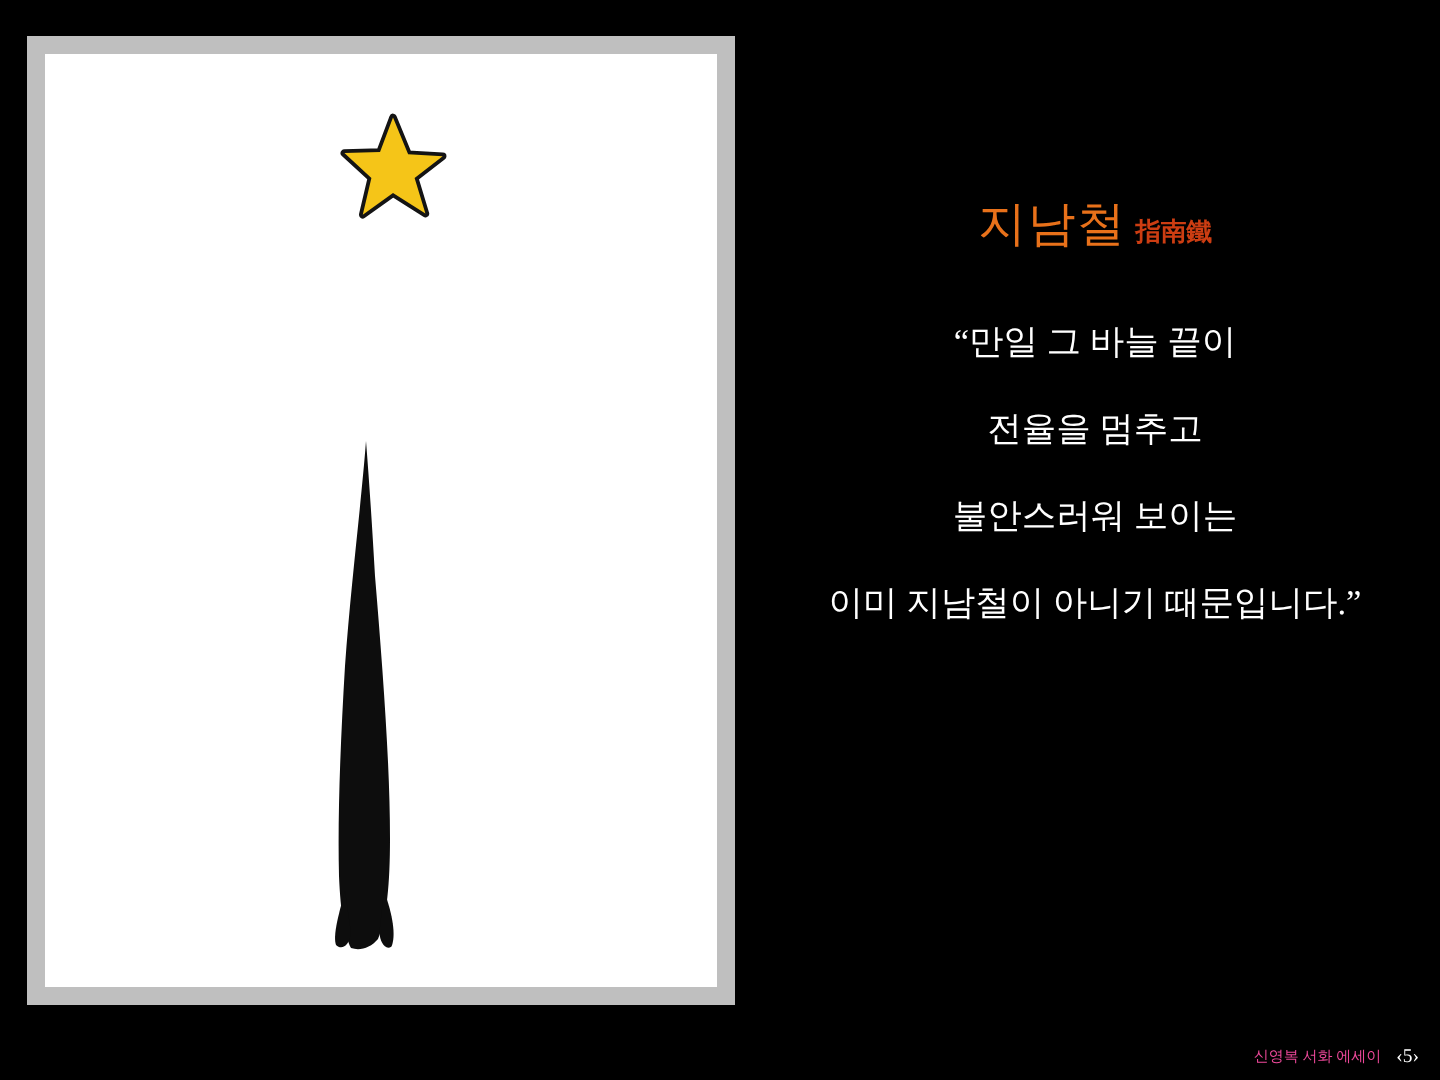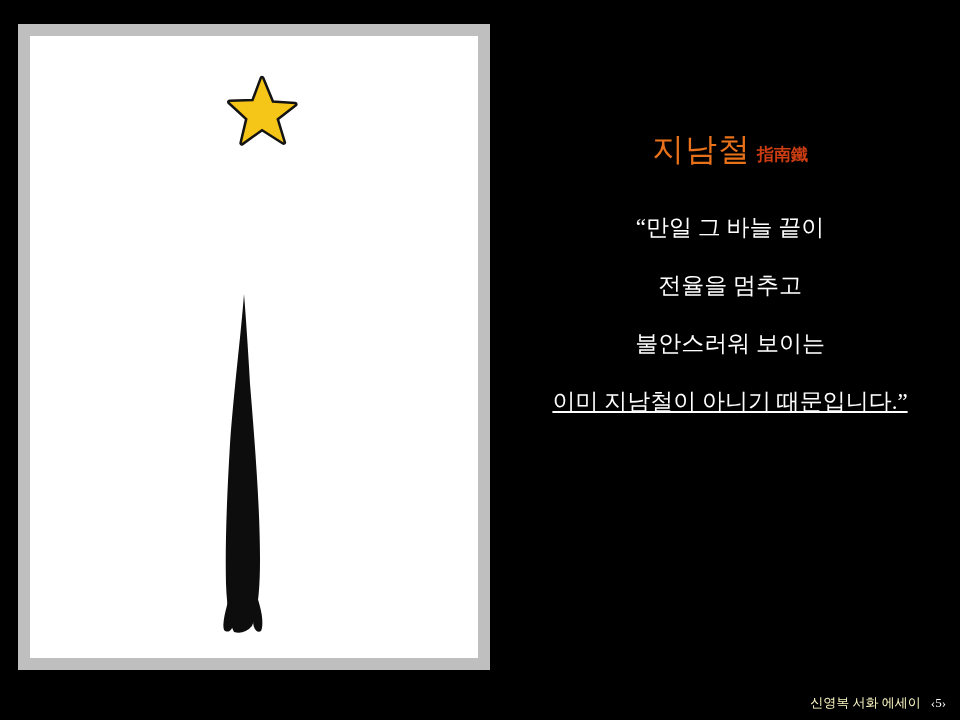--- a/index.html
+++ b/index.html
@@ -100,35 +100,34 @@
     line-height: 1.0;
     margin-bottom: 35px;
     white-space: nowrap;
     font-family: "Liberation Serif", serif;
   }
   .poem .line.gap {
     margin-bottom: 40px;
   }
   .poem .line:last-child {
     margin-bottom: 0;
-    text-decoration: underline;
   }
 
   
   .footer {
     position: absolute;
     right: 14px;
     bottom: 8px;
     display: flex;
     align-items: center;
     gap: 10px;
   }
   .footer-credit {
-    color: #fef9c3;
-    font-size: 13px;
+    color: #ec4899;
+    font-size: 10px;
     font-family: "Liberation Serif", serif;
   }
   .page-num {
     color: #ffffff;
     font-size: 13px;
     font-family: "Liberation Serif", serif;
   }
 </style>
 </head>
 <body>

